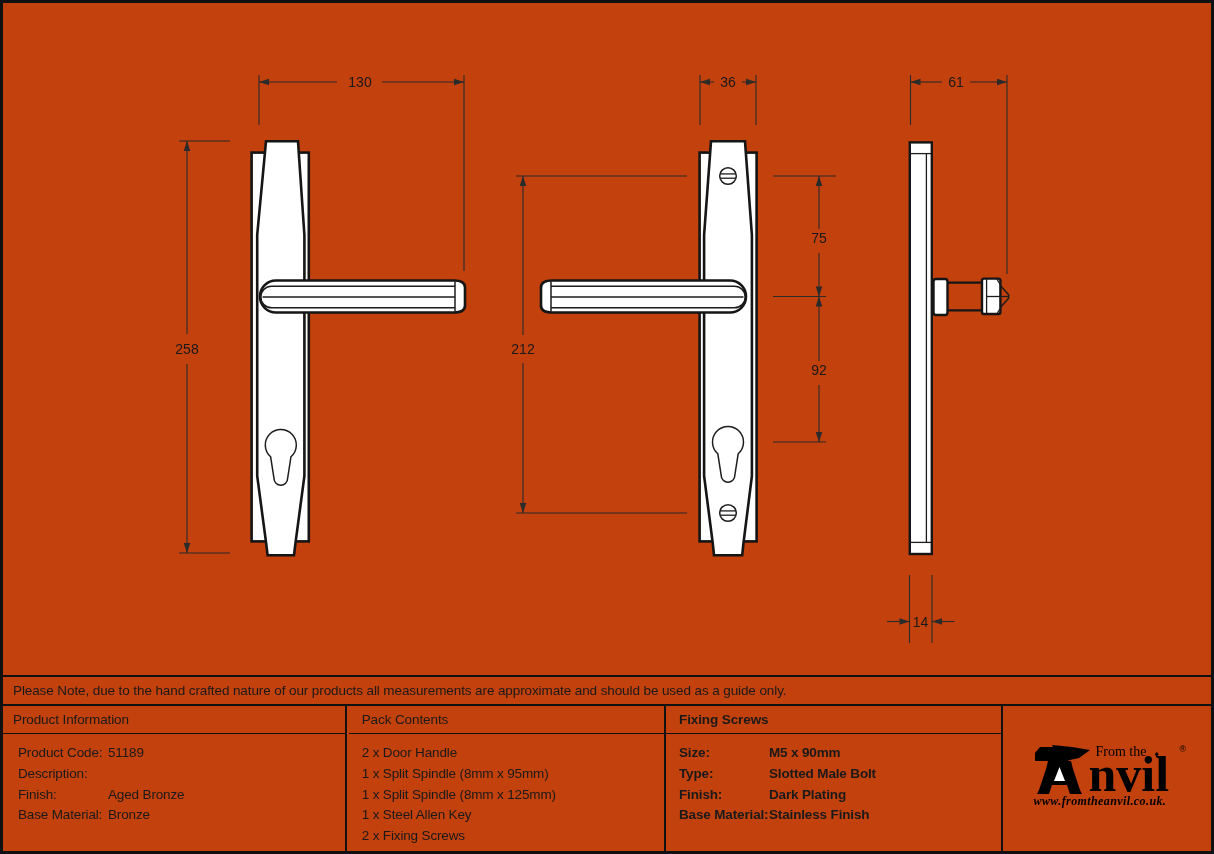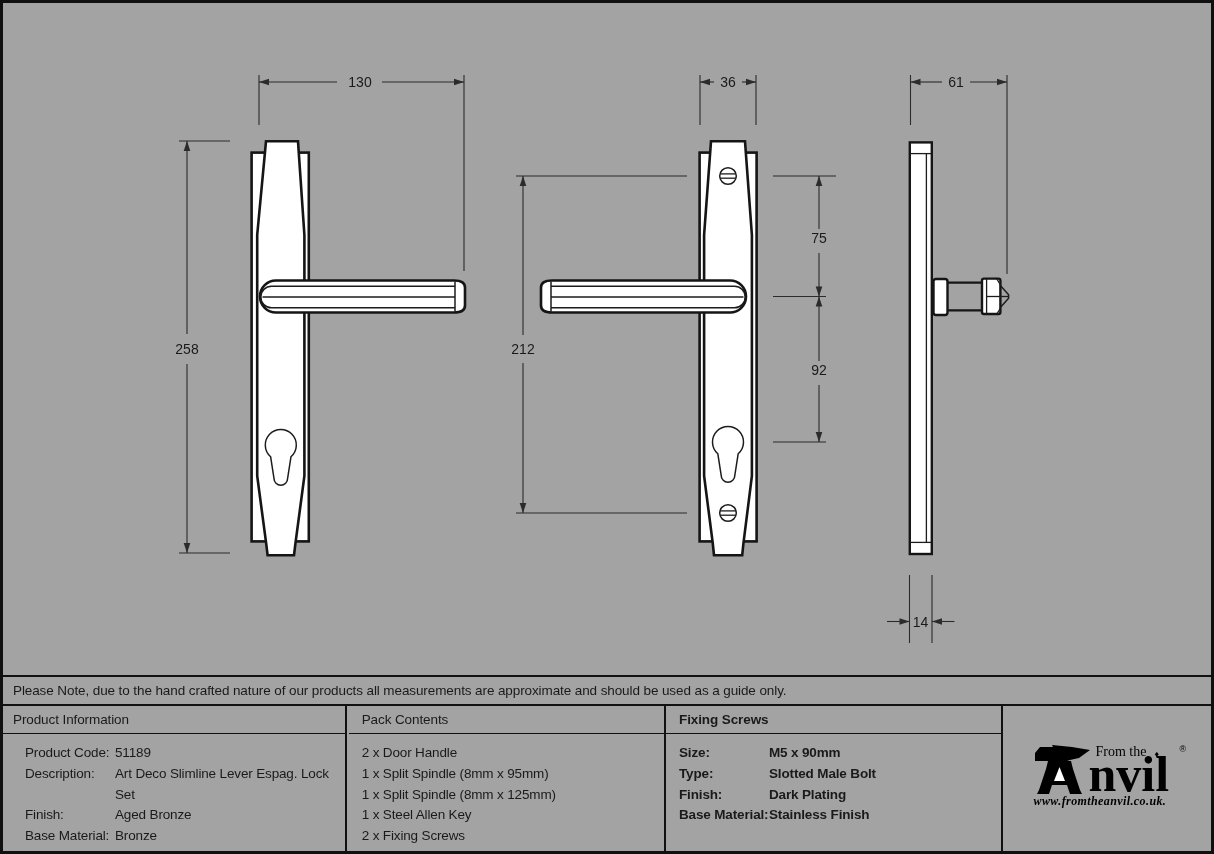--- a/index.html
+++ b/index.html
@@ -1,20 +1,20 @@
 <!DOCTYPE html>
 <html><head>
 <meta charset="utf-8">
 <style>
   * { margin:0; padding:0; box-sizing:border-box; }
   html,body { background:#e8e8e8; }
   #sheet {
     position:relative;
     width:1214px; height:854px;
-    background:#a3a3a3;
+    background:#c2410c;
     border:3.5px solid #101010;
     font-family:"Liberation Sans","DejaVu Sans",sans-serif;
     color:#1a1a1a;
     overflow:hidden;
   }
   #drawing { position:absolute; left:0; top:0; }
   
   .part   { fill:#ffffff; stroke:#151515; stroke-width:2.6; stroke-linejoin:miter; }
   .part2  { fill:#ffffff; stroke:#151515; stroke-width:2.4; }
   .detail { fill:none;   stroke:#1c1c1c; stroke-width:1.5; }
@@ -36,21 +36,21 @@
   #col-screws  { left:663px;   width:336.5px; border-right:2.2px solid #111;font-weight:bold; }
   #col-logo    { left:999.5px; right:0; }
   .col-hdr {
     height:28.5px; border-bottom:1.7px solid #111;
     display:flex; align-items:center;
     font-size:13.5px; letter-spacing:-0.1px;
   }
   #col-product .col-hdr { padding-left:10px; }
   #col-pack .col-hdr, #col-screws .col-hdr { padding-left:13px; }
   .col-body { padding-top:9px; font-size:13.5px; line-height:20.8px; letter-spacing:-0.15px; }
-  #col-product .col-body { padding-left:22px; }
+  #col-product .col-body { padding-left:15px; }
   #col-pack .col-body, #col-screws .col-body { padding-left:13px; }
   .kv { display:grid; grid-template-columns:90px 215px; align-items:start; }
   #col-screws .kv { grid-template-columns:90px 1fr; }
   .pack-item { white-space:nowrap; }
   
   #col-logo { position:absolute;border-radius:10px; }
   .logo-box { position:absolute; inset:0; }
   .logo-fromthe {
     position:absolute; left:93px; top:38px;
     font-family:"Liberation Serif","DejaVu Serif",serif;
@@ -209,21 +209,20 @@
 
   <div class="col" id="col-product">
     <div class="col-hdr">Product Information</div>
     <div class="col-body">
       <div class="kv">
         <span>Product Code:</span>
         <span>51189</span>
       </div>
       <div class="kv">
         <span>Description:</span>
-        <span>Art Deco Slimline Lever Espag. Lock Set</span>
       </div>
       <div class="kv">
         <span>Finish:</span>
         <span>Aged Bronze</span>
       </div>
       <div class="kv">
         <span>Base Material:</span>
         <span>Bronze</span>
       </div>
     </div>

